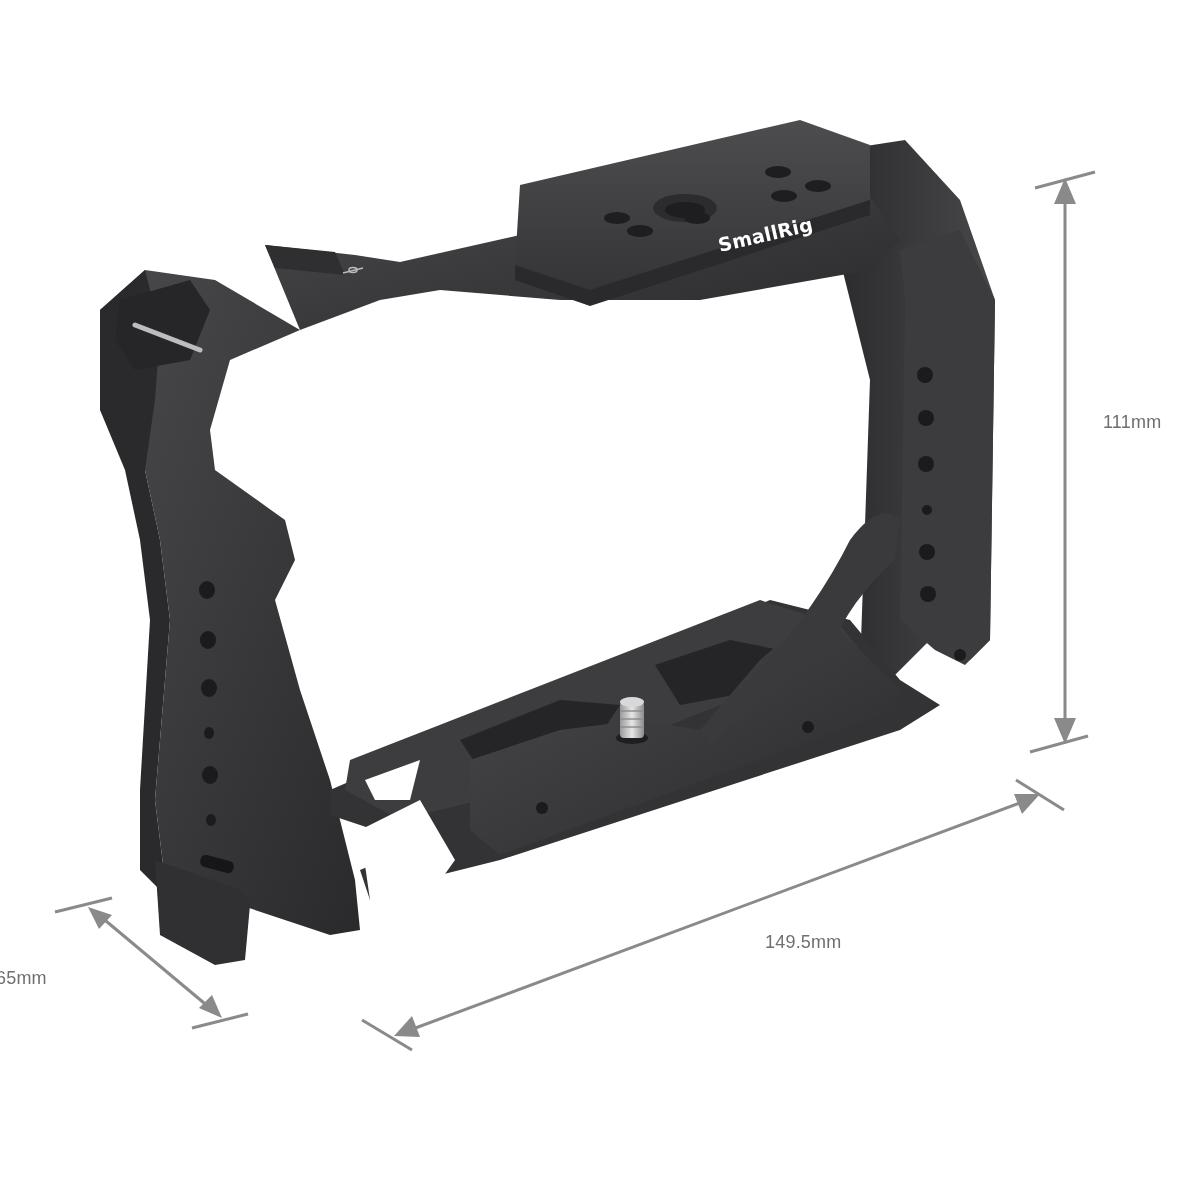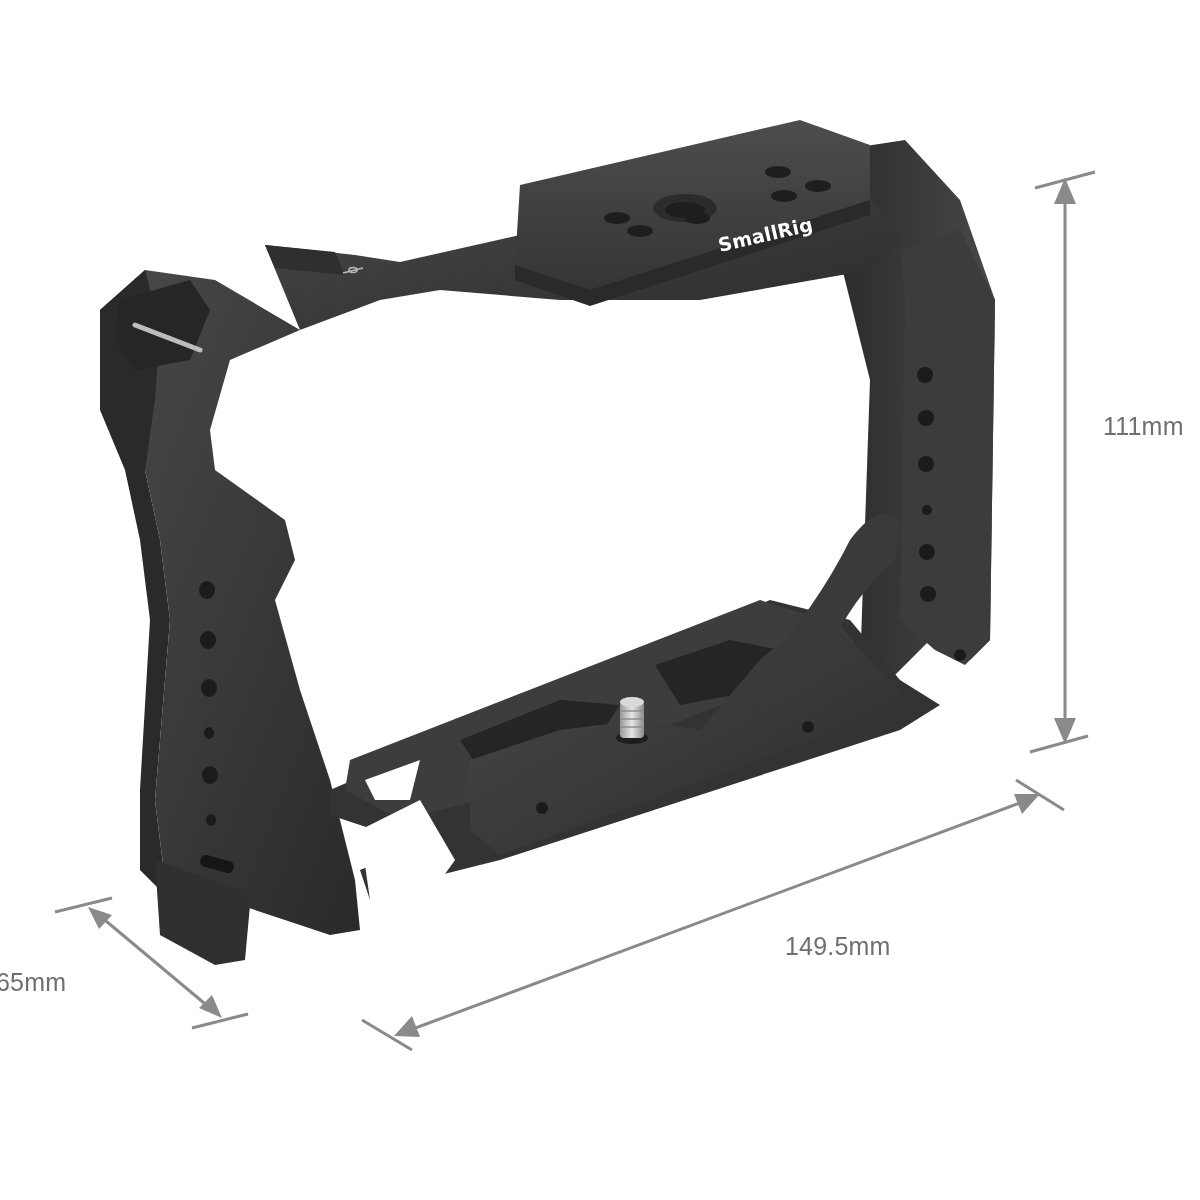--- a/index.html
+++ b/index.html
@@ -1,20 +1,20 @@
 <!DOCTYPE html>
 <html><head>
   <meta charset="utf-8">
   <style>
     html, body { margin: 0; padding: 0; background: #ffffff; }
     body { width: 1200px; height: 1200px; position: relative; overflow: hidden; font-family: "Liberation Sans", sans-serif; }
     .stage { position: absolute; left: 0; top: 0; width: 1200px; height: 1200px; }
-    .dim-label { position: absolute; color: #6f6f6f; font-family: "Liberation Sans", sans-serif; font-size: 25px; letter-spacing: 0.2px; white-space: nowrap; }
+    .dim-label { position: absolute; color: #6f6f6f; font-family: "Liberation Sans", sans-serif; font-size: 18px; letter-spacing: 0.2px; white-space: nowrap; }
     .dim-height-label { left: 1103px; top: 412px; }
-    .dim-length-label { left: 765px; top: 932px; margin-left: 20px; }
+    .dim-length-label { left: 765px; top: 932px; }
     .dim-depth-label { left: -4px; top: 968px; }
     .logo-text { font-family: "DejaVu Sans", sans-serif; font-weight: bold; font-size: 19px; fill: #ffffff; letter-spacing: 0.3px; }
   </style>
 </head>
 <body>
 
 <div class="stage">
   <svg width="1200" height="1200" viewBox="0 0 1200 1200">
     <defs>
       <linearGradient id="bodyGrad" x1="0" y1="0" x2="1" y2="1">

